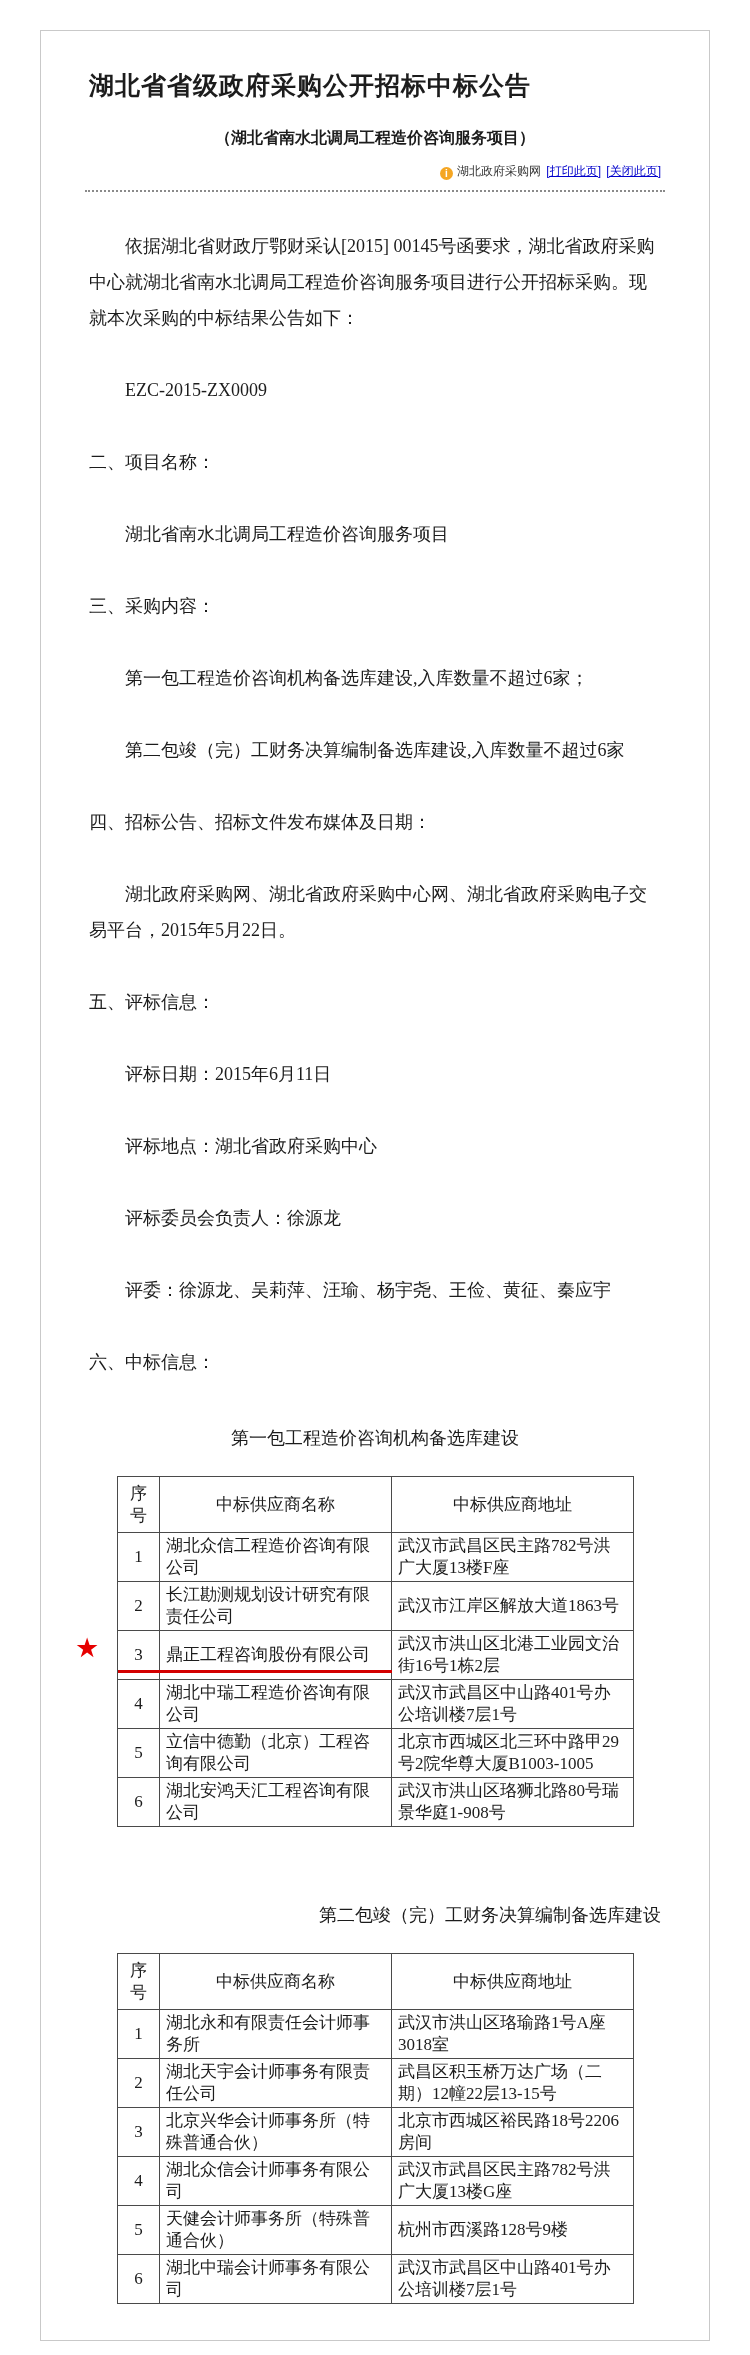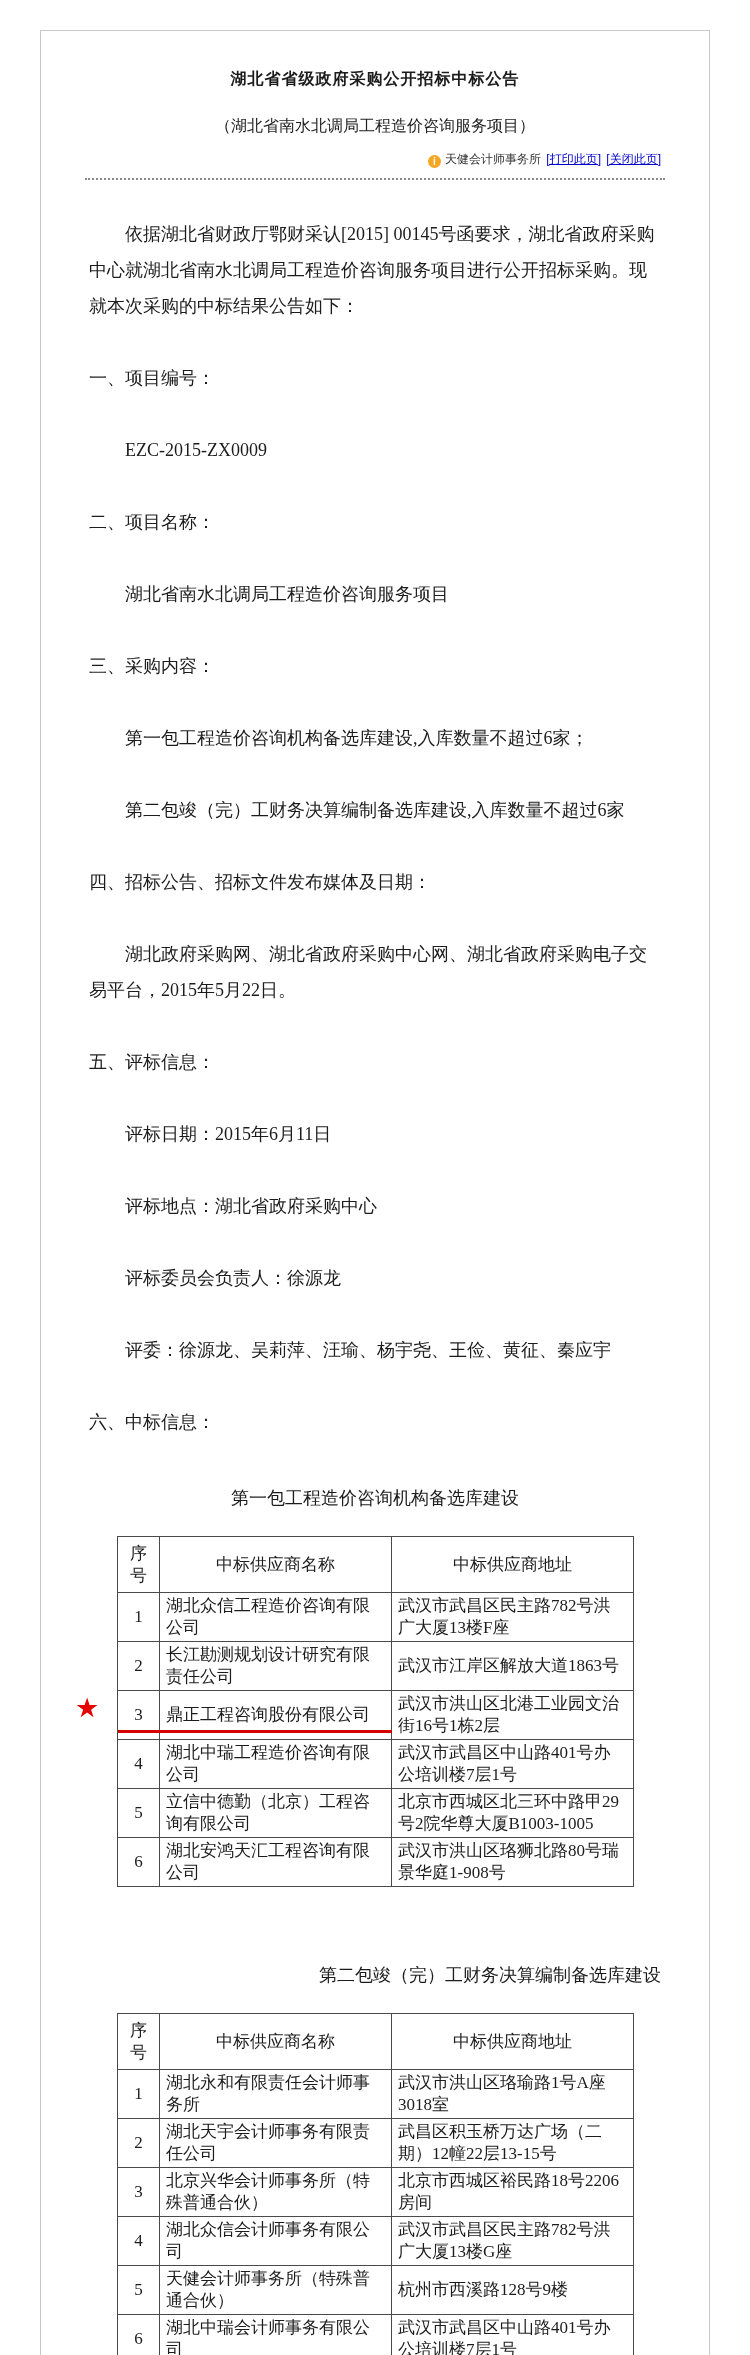--- a/index.html
+++ b/index.html
@@ -1,19 +1,19 @@
 <!DOCTYPE html>
 <html><head>
 <meta charset="utf-8">
 <style>
   html,body{margin:0;padding:0;background:#ffffff;}
   body{width:750px;font-family:"Liberation Serif","DejaVu Serif",serif;color:#1c1c1c;}
   .doc-box{margin:30px 40px 0 40px;background:#ffffff;border:1px solid #c9c9c9;padding:22px 48px 36px 48px;box-sizing:border-box;min-height:2210px;position:relative;}
-  .title{font-size:16px;font-weight:bold;text-align:center;margin:16px 0 0 0;letter-spacing:1px;}
-  .subtitle{font-size:16px;font-weight:normal;text-align:center;margin:26px 0 0 0;}
+  .title{font-size:25px;font-weight:bold;text-align:left;margin:16px 0 0 0;letter-spacing:1px;}
+  .subtitle{font-size:16px;font-weight:bold;text-align:center;margin:26px 0 0 0;}
   .toolbar{text-align:right;font-size:12px;margin-top:14px;font-family:"Liberation Sans","DejaVu Sans",sans-serif;color:#333;}
   .toolbar a{color:#0000cc;text-decoration:underline;cursor:pointer;margin-left:2px;margin-top:48px;}
   .info-icon{display:inline-block;width:13px;height:13px;border-radius:50%;background:#f5a623;color:#fff;font-size:10px;font-weight:bold;text-align:center;line-height:13px;vertical-align:-2px;margin-right:4px;font-family:"Liberation Sans",sans-serif;}
   .dotted-sep{border-top:2px dotted #8a8a8a;margin:10px -4px 0 -4px;height:0;}
   .body-area{margin-top:28px;font-size:18px;line-height:36px;}
   .blk{margin:36px 0;}
   .ind{text-indent:2em;}
   .sub{padding-left:2em;}
   .tbl-caption{text-align:center;font-size:18px;margin:40px 0 20px 0;}
   .tbl-wrap{position:relative;width:516px;margin:0 auto;}
@@ -28,32 +28,31 @@
 </style>
 </head>
 <body>
 
 <div class="doc-box">
 
   <h1 class="title">湖北省省级政府采购公开招标中标公告</h1>
   <div class="subtitle">（湖北省南水北调局工程造价咨询服务项目）</div>
 
   <div class="toolbar">
-    <span class="info-icon">i</span><span>天健会计师事务所</span>
+    <span class="info-icon">i</span><span>湖北政府采购网</span>
     <a>[打印此页]</a>
     <a>[关闭此页]</a>
   </div>
 
   <div class="dotted-sep"></div>
 
   <div class="body-area">
 
     <p class="blk ind">依据湖北省财政厅鄂财采认[2015] 00145号函要求，湖北省政府采购中心就湖北省南水北调局工程造价咨询服务项目进行公开招标采购。现就本次采购的中标结果公告如下：</p>
 
-    <p class="blk">一、项目编号：</p>
     <p class="blk sub">EZC-2015-ZX0009</p>
 
     <p class="blk">二、项目名称：</p>
     <p class="blk sub">湖北省南水北调局工程造价咨询服务项目</p>
 
     <p class="blk">三、采购内容：</p>
     <p class="blk ind">第一包工程造价咨询机构备选库建设,入库数量不超过6家；</p>
     <p class="blk ind">第二包竣（完）工财务决算编制备选库建设,入库数量不超过6家</p>
 
     <p class="blk">四、招标公告、招标文件发布媒体及日期：</p>

